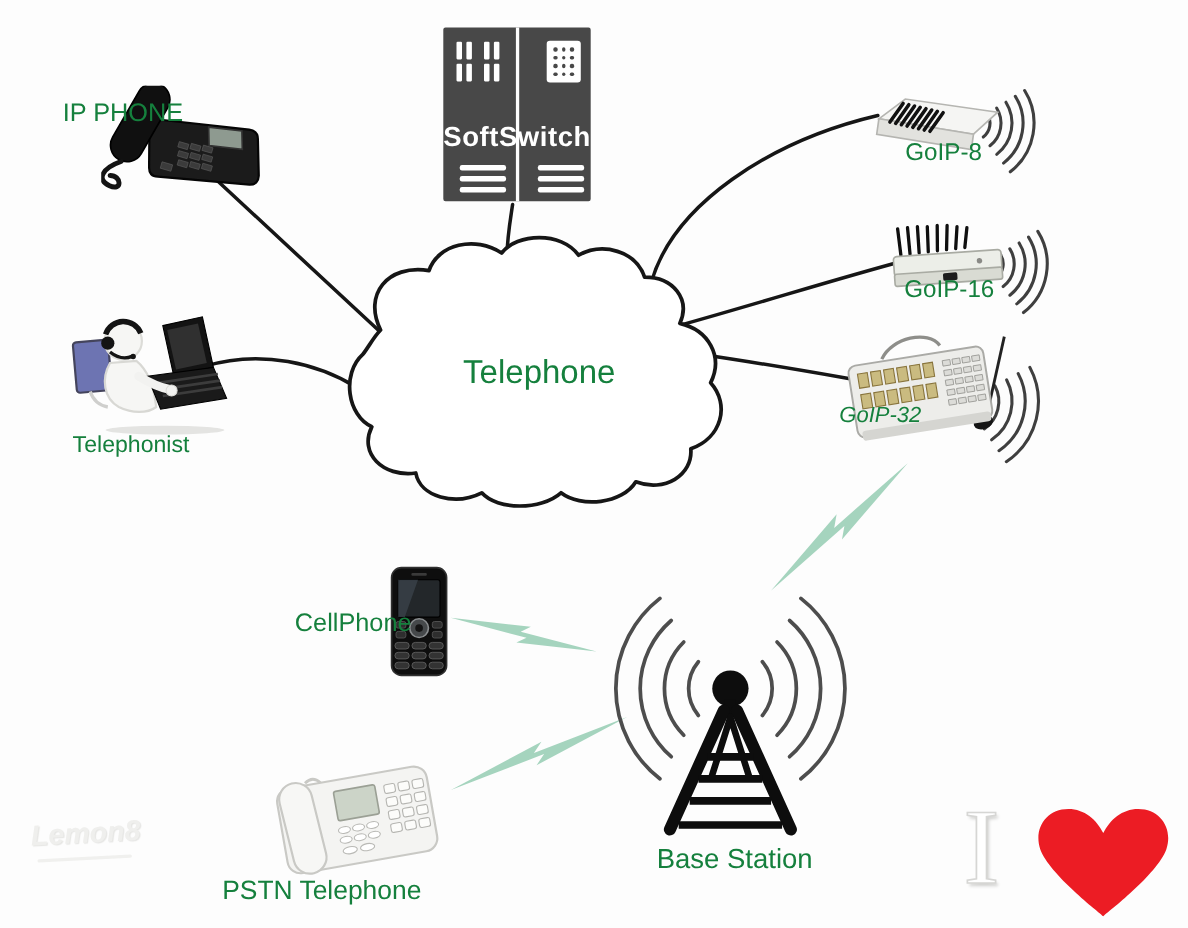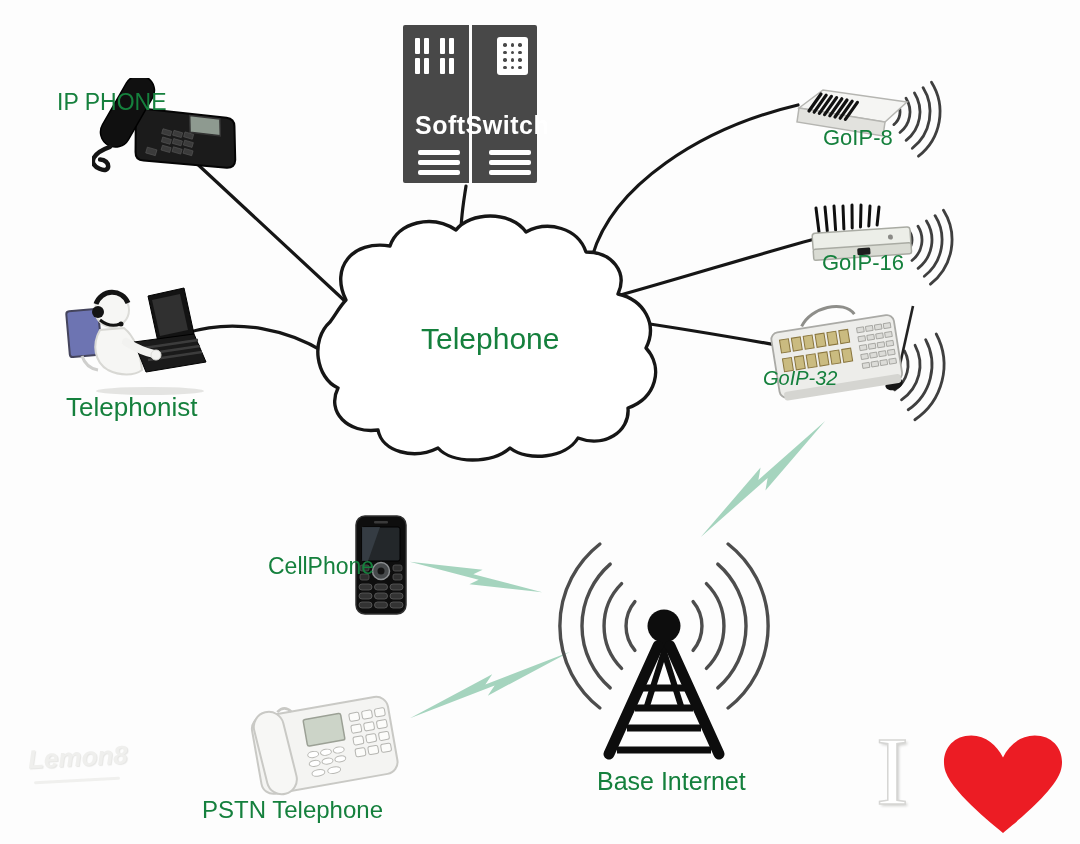--- a/index.html
+++ b/index.html
@@ -5,39 +5,39 @@
   html,body{margin:0;padding:0;background:#ffffff;}
   .stage{
     position:relative;width:1080px;height:844px;overflow:hidden;
     background:#fdfdfd;font-family:"Liberation Sans",sans-serif;color:#161616;
   }
   .stage svg{display:block;}
   .bg-svg{position:absolute;left:0;top:0;}
   .node-art{position:absolute;}
   .lbl{position:absolute;white-space:nowrap;color:#15803d;line-height:1.1;}
   .lbl-ip{left:57px;top:90px;font-size:23px;}
-  .lbl-tel{left:66px;top:393px;font-size:26px;}
+  .lbl-tel{left:66px;top:393px;font-size:21px;}
   .lbl-internet{left:421px;top:322px;font-size:30px;}
   .lbl-g8{left:823px;top:126px;font-size:22px;}
   .lbl-g16{left:778px;top:251px;font-size:22px;margin-left:44px;}
   .lbl-g32{left:763px;top:367px;font-size:20px;font-style:italic;}
   .lbl-cell{left:252px;top:554px;font-size:23px;margin-left:16px;}
   .lbl-pstn{left:202px;top:797px;font-size:24px;}
   .lbl-base{left:597px;top:768px;font-size:25px;}
   
   .softswitch{position:absolute;left:403px;top:25px;width:134px;height:158px;background:#484848;border-radius:2px;}
   .ss-divider{position:absolute;left:66px;top:0;width:3px;height:100%;background:#fdfdfd;}
   .ss-vents{position:absolute;left:12px;top:13px;display:flex;flex-direction:column;gap:4px;}
   .ss-vrow{display:flex;gap:11px;}
   .ss-vgroup{display:flex;gap:4px;}
   .ss-bar{width:5px;height:16px;background:#fff;border-radius:1px;}
   .ss-dots{position:absolute;left:94px;top:12px;width:31px;height:38px;background:#fff;border-radius:3px;
     display:grid;grid-template-columns:repeat(3,1fr);align-items:center;justify-items:center;padding:4px;box-sizing:border-box;}
   .ss-dot{width:3.5px;height:3.5px;border-radius:50%;background:#484848;}
-  .ss-label{position:absolute;left:0;top:86px;width:100%;text-align:center;color:#fff;font-size:25px;font-weight:600;letter-spacing:.5px;z-index:2;margin-left:12px;}
+  .ss-label{position:absolute;left:0;top:86px;width:100%;text-align:center;color:#fff;font-size:25px;font-weight:600;letter-spacing:.5px;z-index:2;}
   .ss-lines{position:absolute;top:125px;display:flex;flex-direction:column;gap:5px;}
   .ss-lines.left{left:15px;} .ss-lines.right{left:86px;}
   .ss-line{width:42px;height:5px;background:#fff;border-radius:2px;}
   
   .i-love{position:absolute;left:872px;top:722px;width:200px;height:120px;}
   .i-letter{position:absolute;left:4px;top:0;font-family:"Liberation Serif",serif;font-size:98px;line-height:1;
     color:#ffffff;-webkit-text-stroke:1.5px #d6d6d4;text-shadow:2px 2px 3px #cfcfcd;}
   .heart{position:absolute;left:70px;top:6px;}
   
   .watermark{position:absolute;left:28px;top:742px;transform:rotate(-3deg);
@@ -350,21 +350,21 @@
   </svg>
 
   <div class="lbl lbl-ip">IP PHONE</div>
   <div class="lbl lbl-tel">Telephonist</div>
   <div class="lbl lbl-internet">Telephone</div>
   <div class="lbl lbl-g8">GoIP-8</div>
   <div class="lbl lbl-g16">GoIP-16</div>
   <div class="lbl lbl-g32">GoIP-32</div>
   <div class="lbl lbl-cell">CellPhone</div>
   <div class="lbl lbl-pstn">PSTN Telephone</div>
-  <div class="lbl lbl-base">Base Internet</div>
+  <div class="lbl lbl-base">Base Station</div>
 
   <div class="i-love">
     <span class="i-letter">I</span>
     <svg class="heart" width="122" height="110" viewBox="0 0 100 90">
       <path d="M50 86 C 47 83 10 55 3 36 C -2 21 7 6 24 6 C 36 6 45 14 50 24 C 55 14 64 6 76 6 C 93 6 102 21 97 36 C 90 55 53 83 50 86 Z" fill="#ec1c24"></path>
     </svg>
   </div>
 
   <div class="watermark">Lemon8</div>
   <div class="watermark-swoosh"></div>

